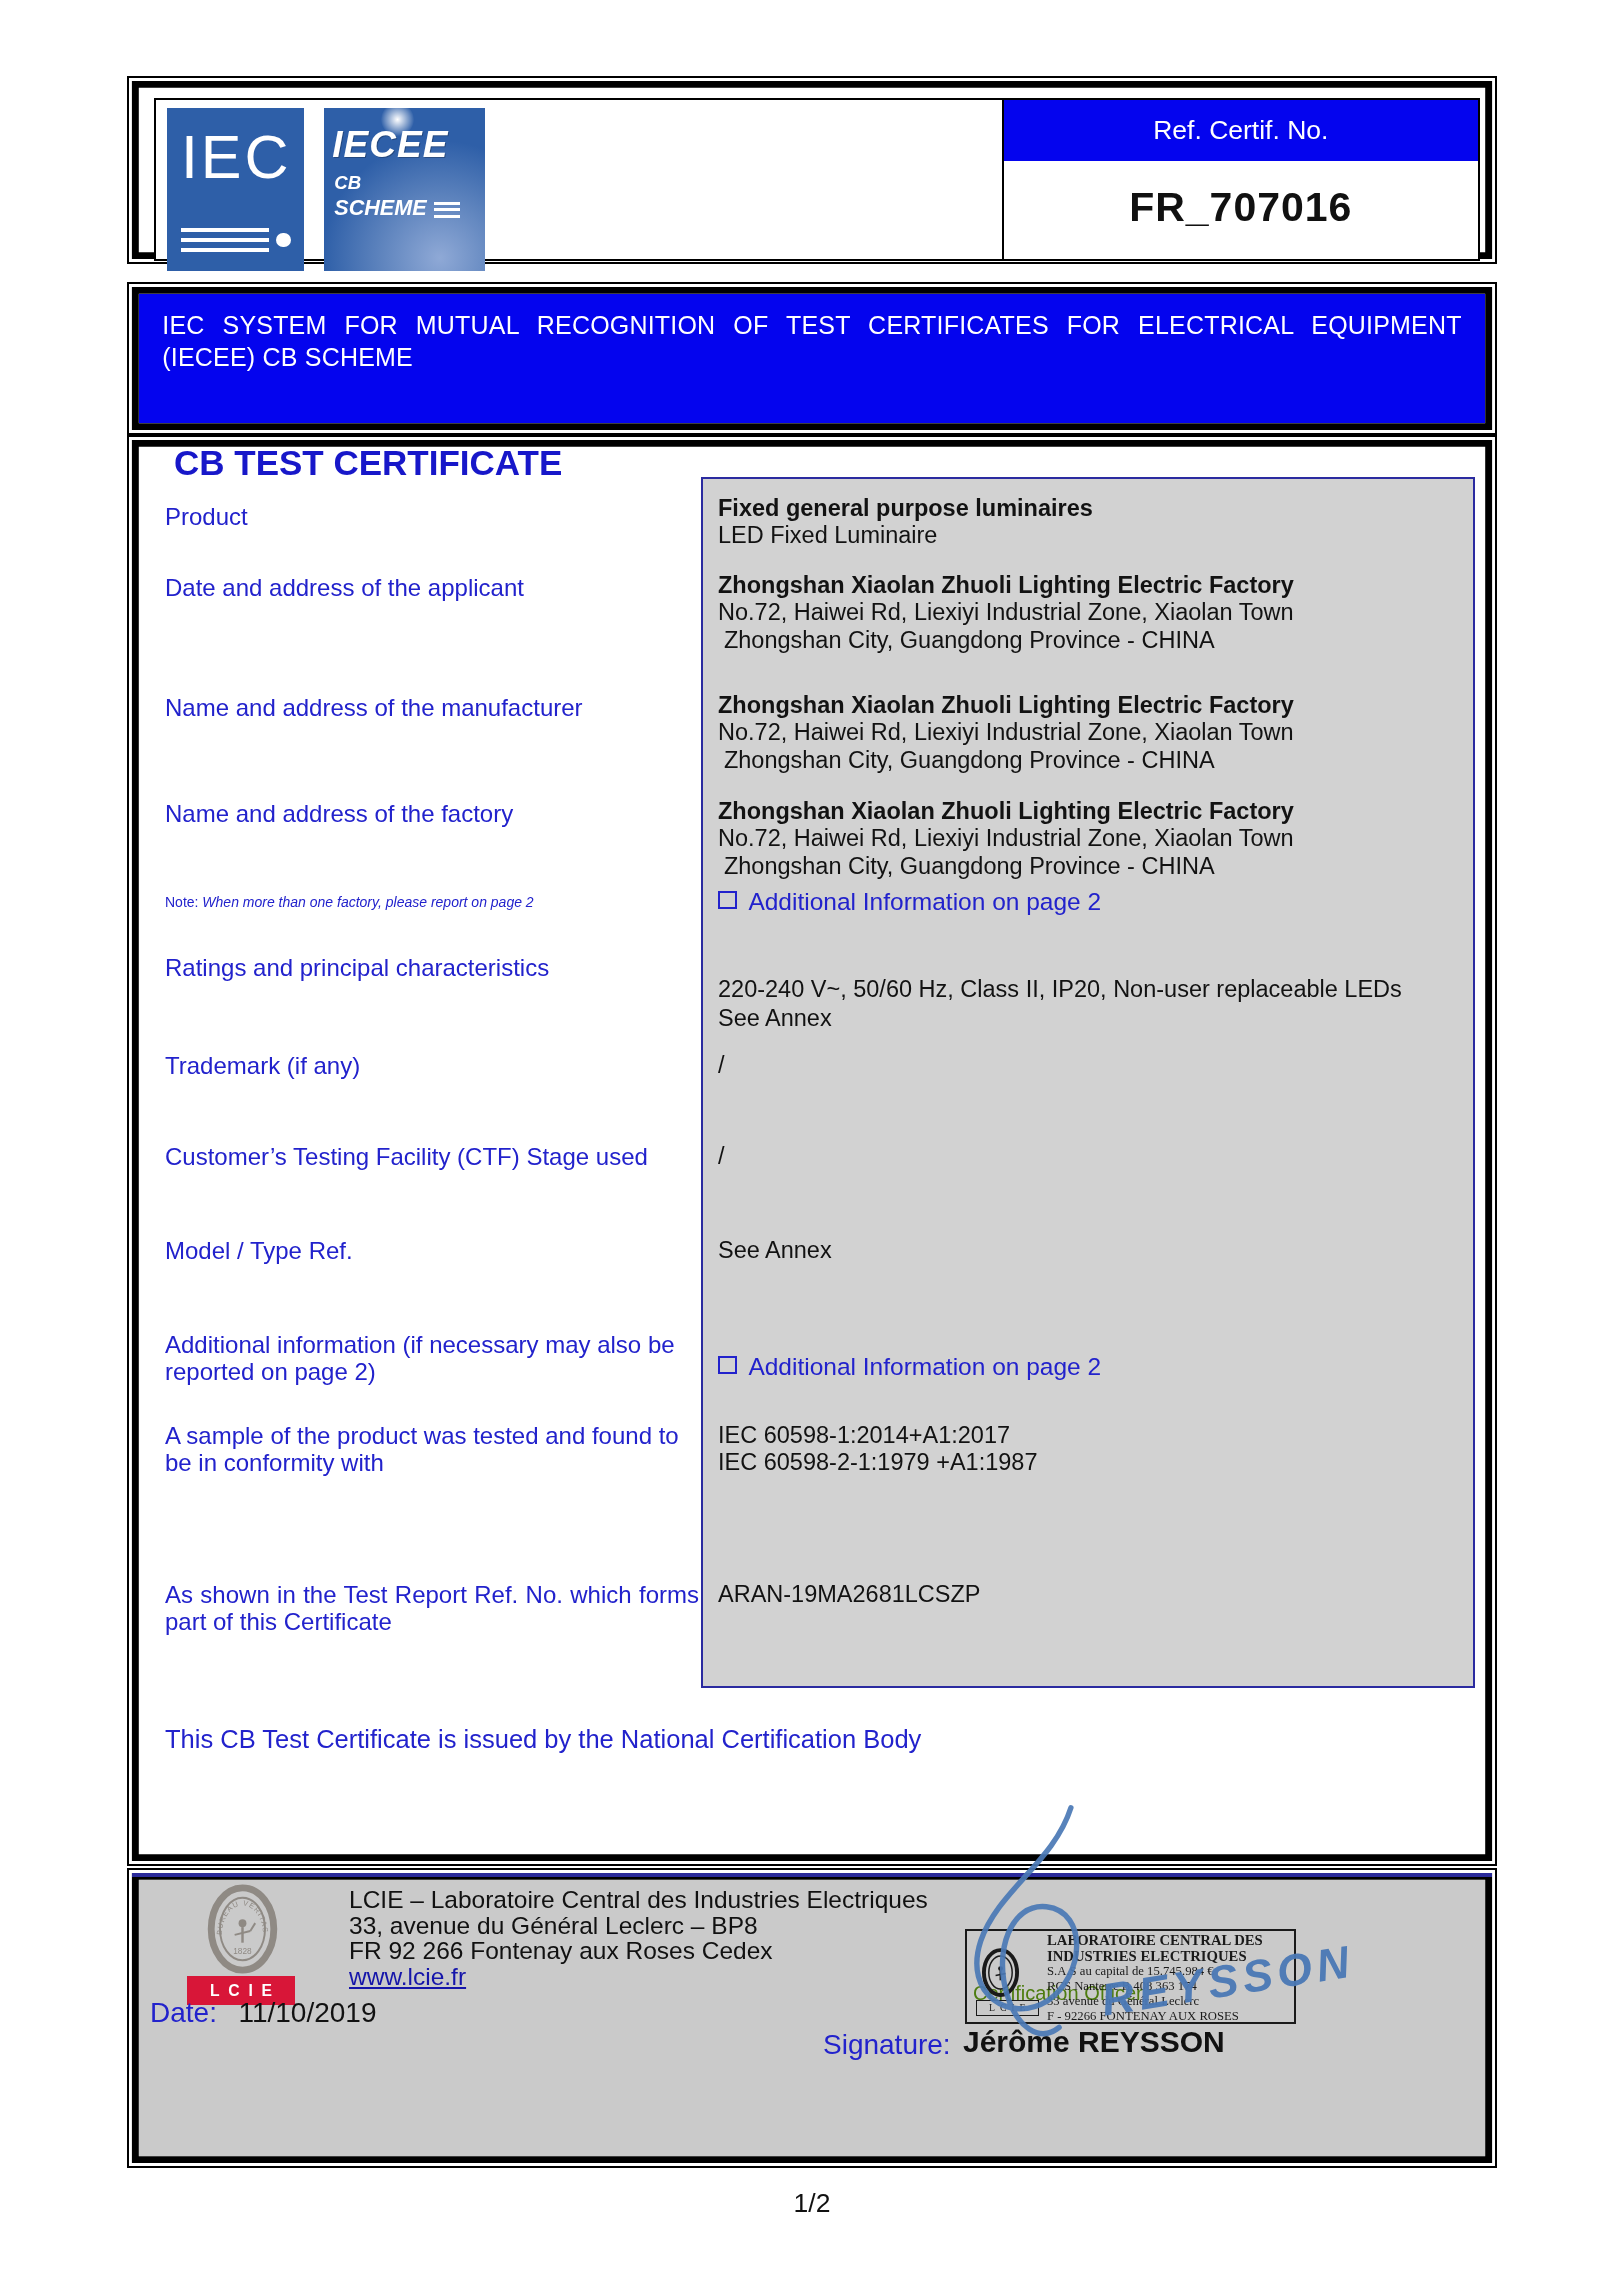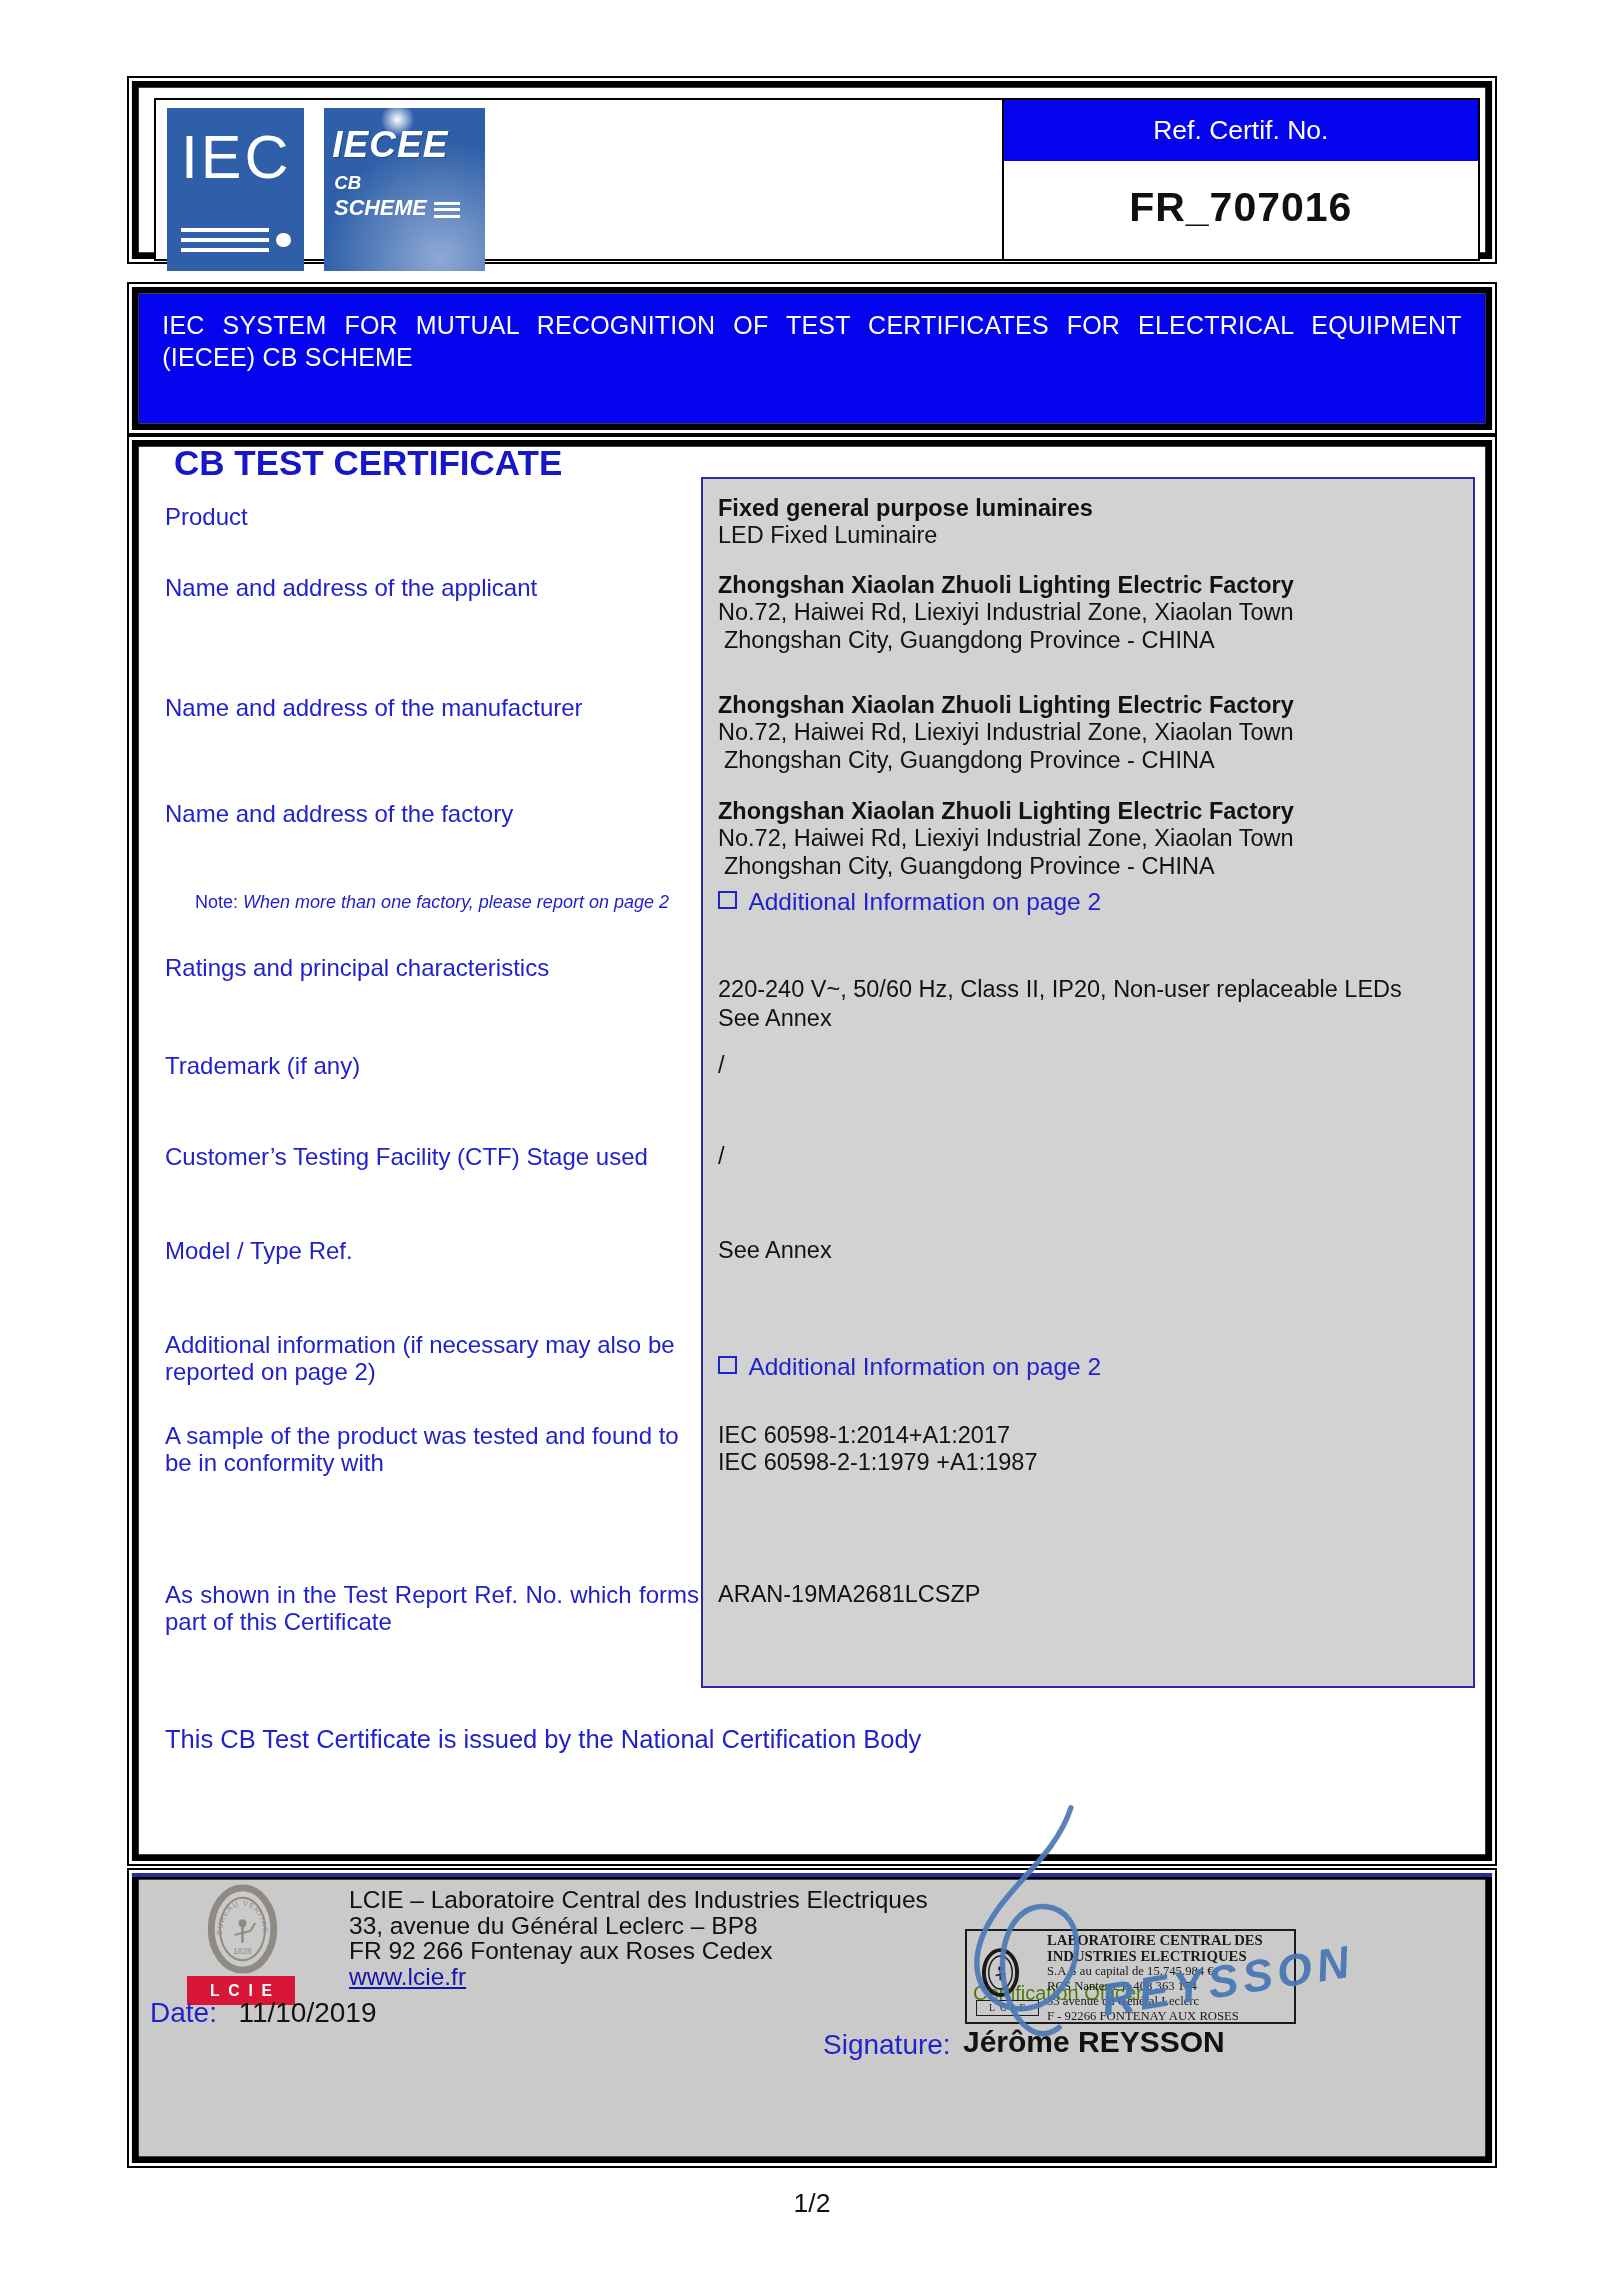--- a/index.html
+++ b/index.html
@@ -52,21 +52,21 @@
   .banner-l2{font-size:25px;line-height:32px;letter-spacing:0.2px;}
 
   
   .title{position:absolute;left:165px;top:443px;font-size:35px;font-weight:bold;color:#1717c9;z-index:5;margin-left:9px;}
   .gray-panel{position:absolute;left:701px;top:477px;width:774px;height:1211px;
               background:#d2d2d2;border:2.9px solid #2b2ba0;box-sizing:border-box;z-index:2;}
   .lbl{position:absolute;left:165px;width:534px;color:#2222cc;font-size:24px;line-height:27.4px;z-index:5;}
   .val{position:absolute;left:718px;width:730px;color:#121212;font-size:23.5px;line-height:27.4px;z-index:5;}
   .b{font-weight:bold;}
   .indent{padding-left:5.9px;}
-  .note-lbl{font-size:18px;line-height:21.6px;text-align:center;}
+  .note-lbl{font-size:14px;line-height:21.6px;}
   .note-it{font-style:italic;}
   .justify{text-align:justify;}
   .cbrow{display:flex;align-items:flex-start;color:#2222cc;font-size:24.5px;}
   .cb{width:18.6px;height:18.6px;border:2.5px solid #2222cc;display:inline-block;margin:2.9px 11.8px 0 0;
       box-sizing:border-box;background:transparent;flex:none;}
   .ratings-val{line-height:29px;}
   .issued{position:absolute;left:165px;top:1725px;font-size:25.5px;color:#2222cc;z-index:5;}
 
   
   .footer-box .inner{background:#cacaca;}
@@ -144,21 +144,21 @@
       <div class="banner-l2">(IECEE) CB SCHEME</div>
     </div>
   </div>
 
   <div class="frame main-box"></div>
   <div class="gray-panel"></div>
 
   <div class="title">CB TEST CERTIFICATE</div>
 
   <div class="lbl" style="top:503px;">Product</div>
-  <div class="lbl" style="top:574px;">Name and address of the applicant</div>
+  <div class="lbl" style="top:574px;">Date and address of the applicant</div>
   <div class="lbl" style="top:694px;">Name and address of the manufacturer</div>
   <div class="lbl" style="top:800px;">Name and address of the factory</div>
   <div class="lbl note-lbl" style="top:892px;"><span>Note: </span><span class="note-it">When more than one factory, please report on page 2</span></div>
   <div class="lbl" style="top:954px;">Ratings and principal characteristics</div>
   <div class="lbl" style="top:1052px;">Trademark (if any)</div>
   <div class="lbl" style="top:1143px;">Customer’s Testing Facility (CTF) Stage used</div>
   <div class="lbl" style="top:1237px;">Model / Type Ref.</div>
   <div class="lbl" style="top:1331px;">Additional information (if necessary may also be reported on page 2)</div>
   <div class="lbl justify" style="top:1581px;">As shown in the Test Report Ref. No. which forms part of this Certificate</div>
   <div class="lbl" style="top:1422px;">A sample of the product was tested and found to be in conformity with</div>

